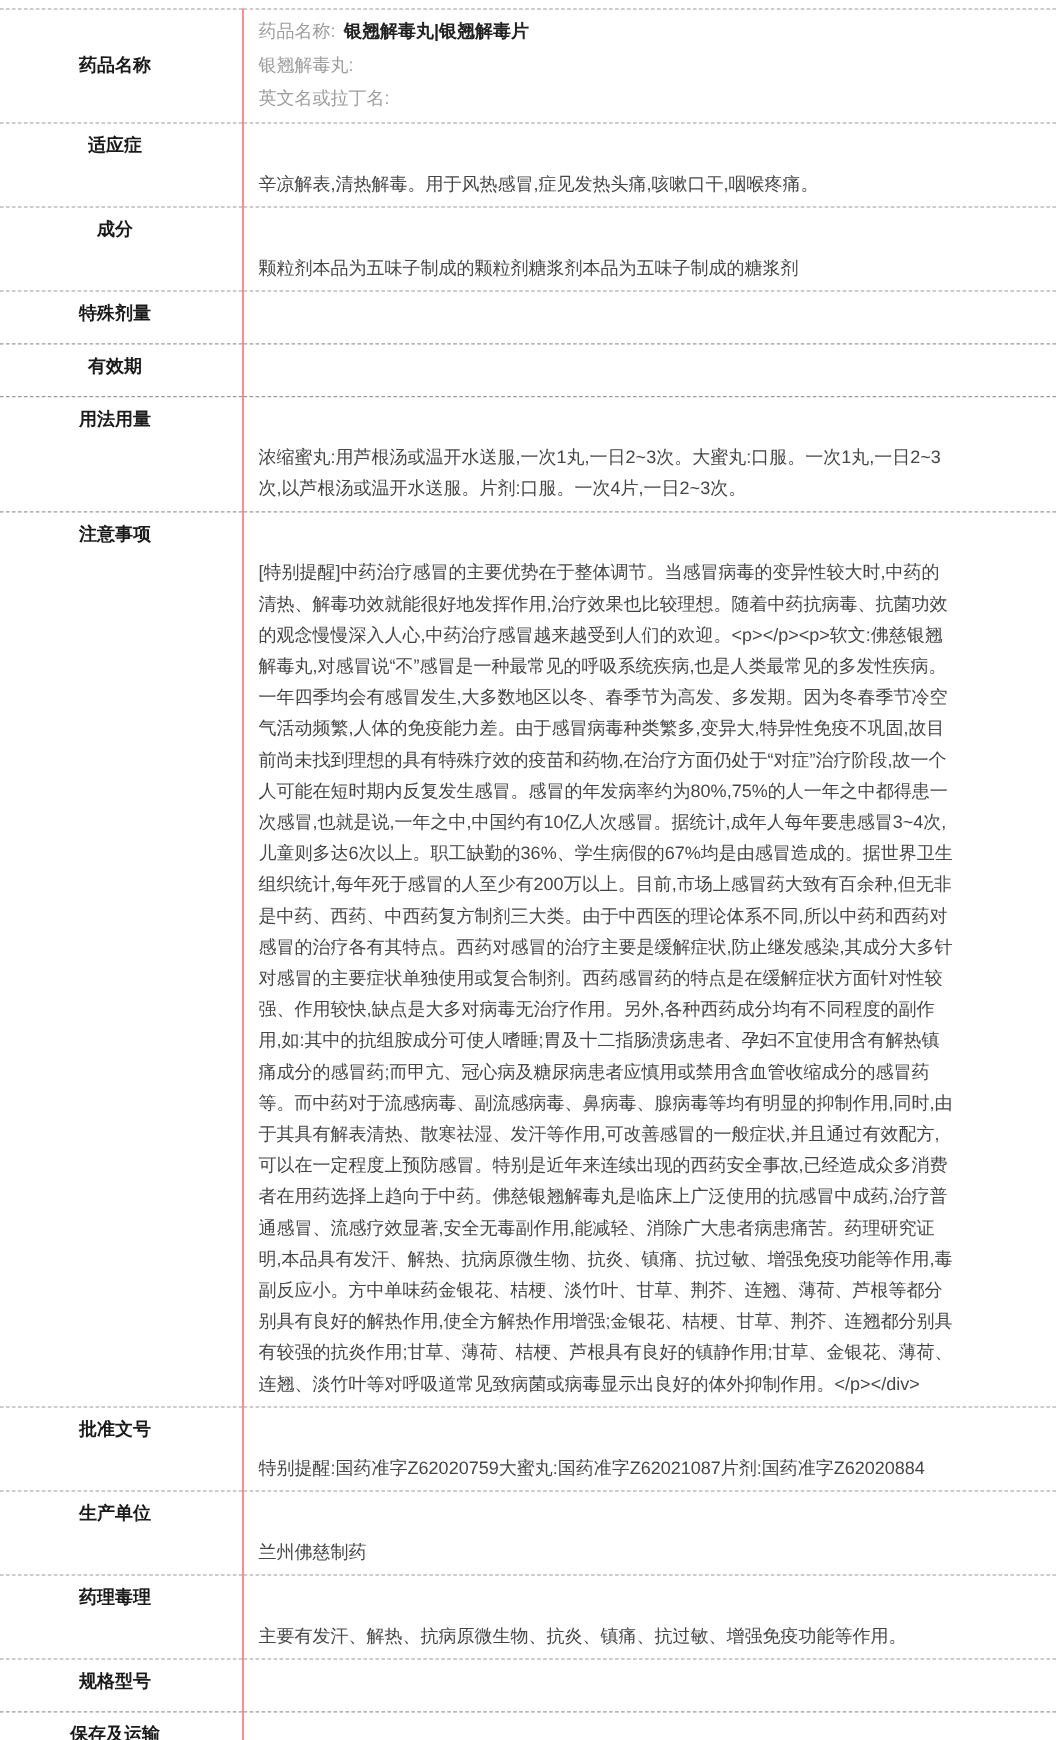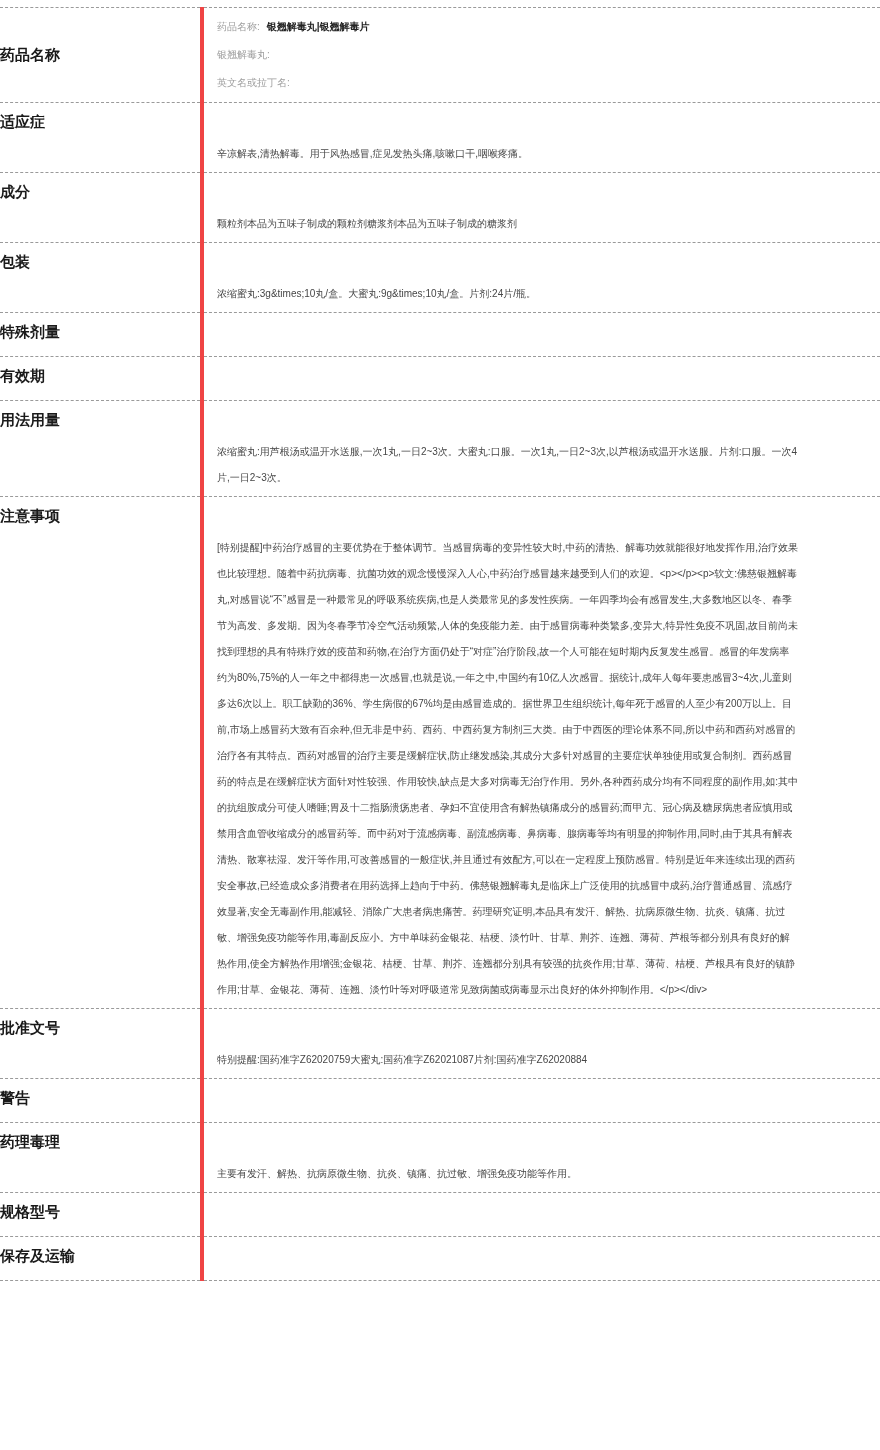--- a/index.html
+++ b/index.html
@@ -20,41 +20,41 @@
     border-collapse: collapse;
     table-layout: fixed;
     border-top: 1px dashed #9a9a9a;
   }
   table.drug-table tr {
     height: 37px;
   }
   th.label-cell {
     width: 202px;
     box-sizing: border-box;
-    text-align: left;
+    text-align: center;
     vertical-align: top;
     padding: 6px 10px 6px 0;
     font-size: 15px;
     line-height: 26px;
     font-weight: bold;
     color: #1a1a1a;
     border-bottom: 1px dashed #9a9a9a;
     white-space: nowrap;
   }
   th.label-cell.va-middle {
     vertical-align: middle;
   }
   td.content-cell {
     vertical-align: top;
     box-sizing: border-box;
     padding: 5px 10px 5px 13px;
-    font-size: 10px;
+    font-size: 15px;
     line-height: 26px;
     color: #464646;
-    border-left: 4px solid #ef4444;
+    border-left: 1px solid #ef4444;
     border-bottom: 1px dashed #9a9a9a;
   }
   .cell-text {
     max-width: 582px;
     word-break: break-all;
     margin-top: 33px;
   }
   .name-line {
     line-height: 28px;
     white-space: nowrap;
@@ -88,26 +88,20 @@
             <div class="cell-text">辛凉解表,清热解毒。用于风热感冒,症见发热头痛,咳嗽口干,咽喉疼痛。</div>
           </td>
         </tr>
         <tr>
           <th class="label-cell">成分</th>
           <td class="content-cell">
             <div class="cell-text">颗粒剂本品为五味子制成的颗粒剂糖浆剂本品为五味子制成的糖浆剂</div>
           </td>
         </tr>
         <tr>
-          <th class="label-cell">包装</th>
-          <td class="content-cell">
-            <div class="cell-text">浓缩蜜丸:3g&amp;times;10丸/盒。大蜜丸:9g&amp;times;10丸/盒。片剂:24片/瓶。</div>
-          </td>
-        </tr>
-        <tr>
           <th class="label-cell">特殊剂量</th>
           <td class="content-cell">
             <div class="cell-text"></div>
           </td>
         </tr>
         <tr>
           <th class="label-cell">有效期</th>
           <td class="content-cell">
             <div class="cell-text"></div>
           </td>
@@ -124,23 +118,23 @@
             <div class="cell-text">[特别提醒]中药治疗感冒的主要优势在于整体调节。当感冒病毒的变异性较大时,中药的清热、解毒功效就能很好地发挥作用,治疗效果也比较理想。随着中药抗病毒、抗菌功效的观念慢慢深入人心,中药治疗感冒越来越受到人们的欢迎。&lt;p&gt;&lt;/p&gt;&lt;p&gt;软文:佛慈银翘解毒丸,对感冒说“不”感冒是一种最常见的呼吸系统疾病,也是人类最常见的多发性疾病。一年四季均会有感冒发生,大多数地区以冬、春季节为高发、多发期。因为冬春季节冷空气活动频繁,人体的免疫能力差。由于感冒病毒种类繁多,变异大,特异性免疫不巩固,故目前尚未找到理想的具有特殊疗效的疫苗和药物,在治疗方面仍处于“对症”治疗阶段,故一个人可能在短时期内反复发生感冒。感冒的年发病率约为80%,75%的人一年之中都得患一次感冒,也就是说,一年之中,中国约有10亿人次感冒。据统计,成年人每年要患感冒3~4次,儿童则多达6次以上。职工缺勤的36%、学生病假的67%均是由感冒造成的。据世界卫生组织统计,每年死于感冒的人至少有200万以上。目前,市场上感冒药大致有百余种,但无非是中药、西药、中西药复方制剂三大类。由于中西医的理论体系不同,所以中药和西药对感冒的治疗各有其特点。西药对感冒的治疗主要是缓解症状,防止继发感染,其成分大多针对感冒的主要症状单独使用或复合制剂。西药感冒药的特点是在缓解症状方面针对性较强、作用较快,缺点是大多对病毒无治疗作用。另外,各种西药成分均有不同程度的副作用,如:其中的抗组胺成分可使人嗜睡;胃及十二指肠溃疡患者、孕妇不宜使用含有解热镇痛成分的感冒药;而甲亢、冠心病及糖尿病患者应慎用或禁用含血管收缩成分的感冒药等。而中药对于流感病毒、副流感病毒、鼻病毒、腺病毒等均有明显的抑制作用,同时,由于其具有解表清热、散寒祛湿、发汗等作用,可改善感冒的一般症状,并且通过有效配方,可以在一定程度上预防感冒。特别是近年来连续出现的西药安全事故,已经造成众多消费者在用药选择上趋向于中药。佛慈银翘解毒丸是临床上广泛使用的抗感冒中成药,治疗普通感冒、流感疗效显著,安全无毒副作用,能减轻、消除广大患者病患痛苦。药理研究证明,本品具有发汗、解热、抗病原微生物、抗炎、镇痛、抗过敏、增强免疫功能等作用,毒副反应小。方中单味药金银花、桔梗、淡竹叶、甘草、荆芥、连翘、薄荷、芦根等都分别具有良好的解热作用,使全方解热作用增强;金银花、桔梗、甘草、荆芥、连翘都分别具有较强的抗炎作用;甘草、薄荷、桔梗、芦根具有良好的镇静作用;甘草、金银花、薄荷、连翘、淡竹叶等对呼吸道常见致病菌或病毒显示出良好的体外抑制作用。&lt;/p&gt;&lt;/div&gt;</div>
           </td>
         </tr>
         <tr>
           <th class="label-cell">批准文号</th>
           <td class="content-cell">
             <div class="cell-text">特别提醒:国药准字Z62020759大蜜丸:国药准字Z62021087片剂:国药准字Z62020884</div>
           </td>
         </tr>
         <tr>
-          <th class="label-cell">警告</th>
+          <th class="label-cell">生产单位</th>
           <td class="content-cell">
-            <div class="cell-text"></div>
+            <div class="cell-text">兰州佛慈制药</div>
           </td>
         </tr>
         <tr>
           <th class="label-cell">药理毒理</th>
           <td class="content-cell">
             <div class="cell-text">主要有发汗、解热、抗病原微生物、抗炎、镇痛、抗过敏、增强免疫功能等作用。</div>
           </td>
         </tr>
         <tr>
           <th class="label-cell">规格型号</th>

